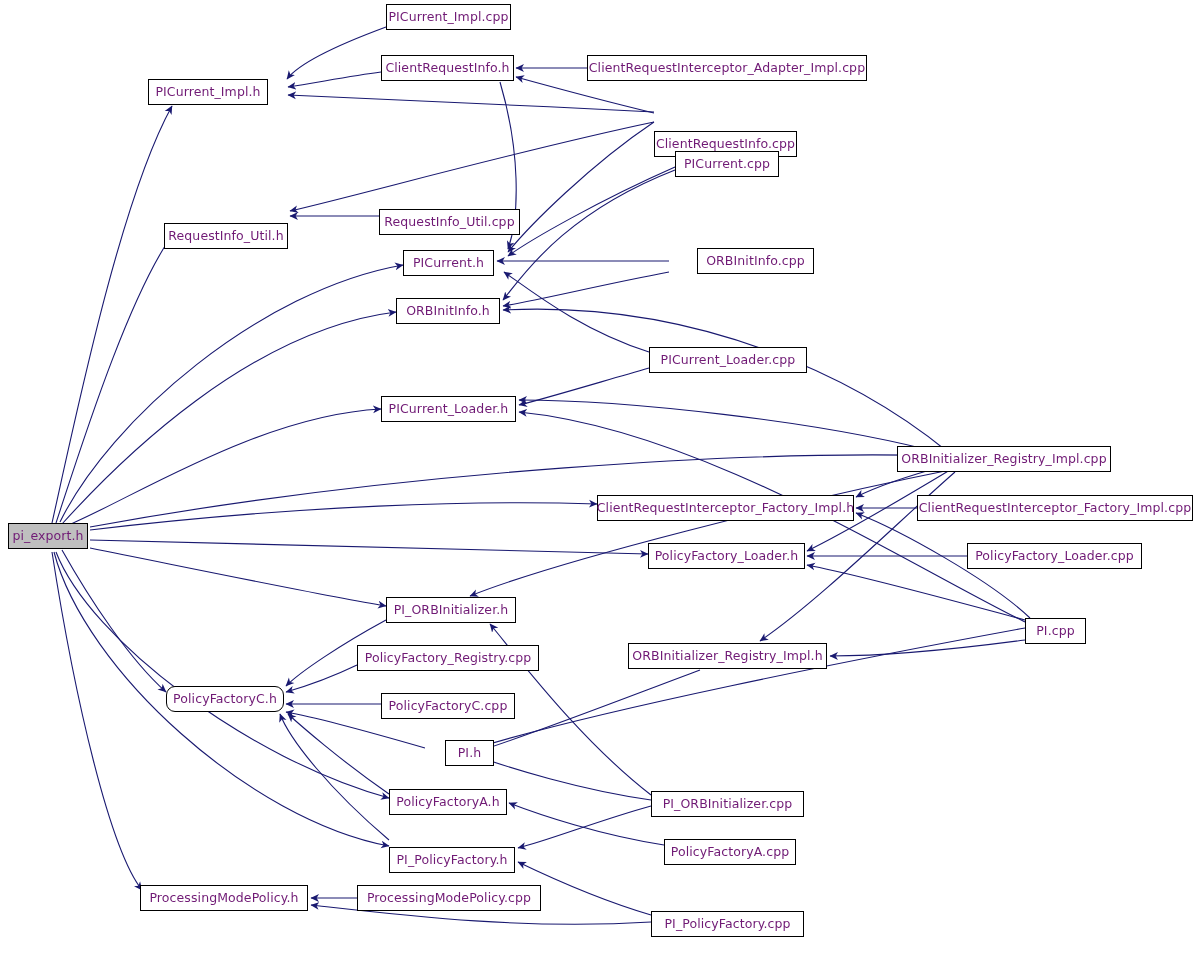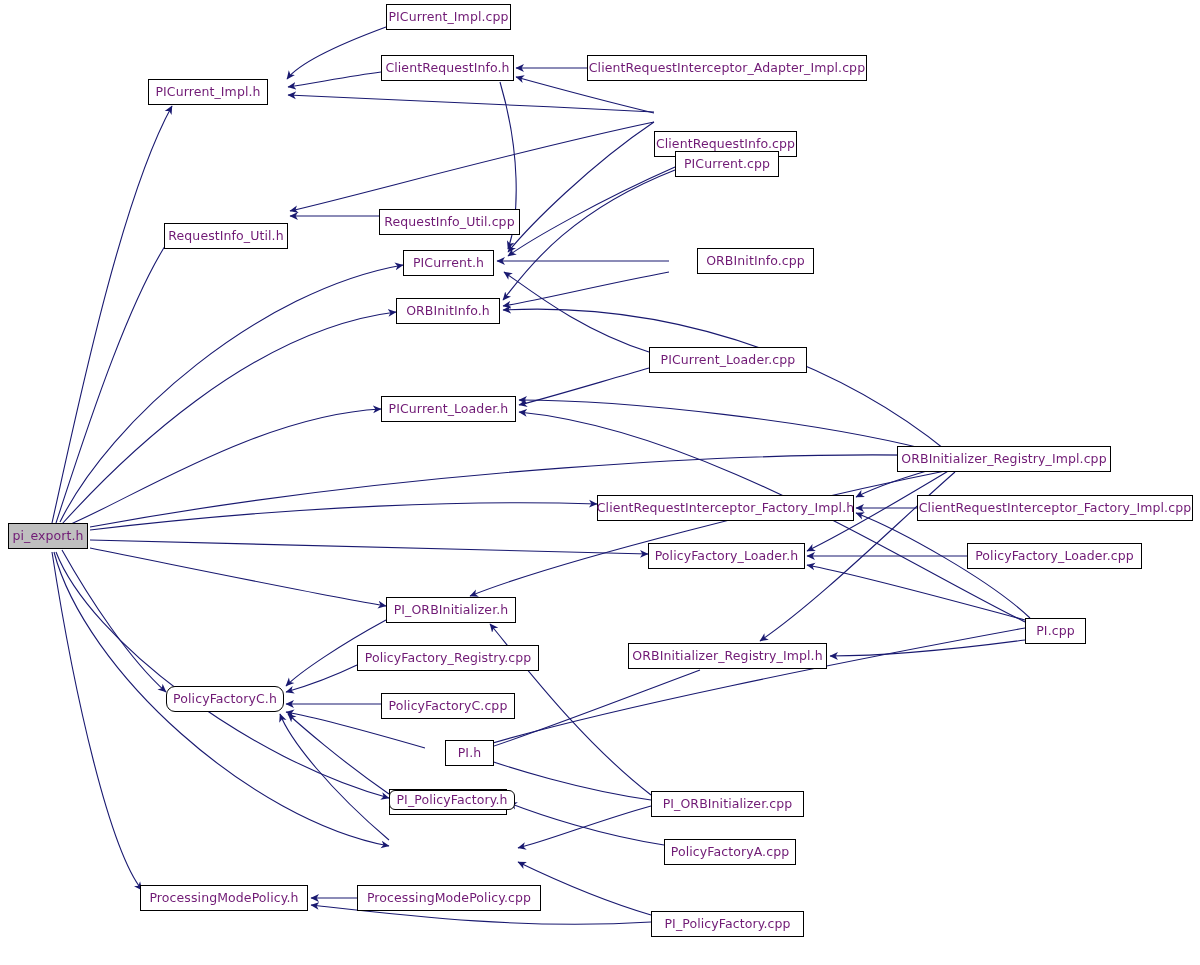--- a/index.html
+++ b/index.html
@@ -198,21 +198,21 @@
       </div>
       <div class="node" style="left: 425px; top: 740px; width: 49px; height: 26px; margin-left: 20px;">
         <span>PI.h</span>
       </div>
       <div class="node" style="left: 389px; top: 789px; width: 118px; height: 26px;">
         <span>PolicyFactoryA.h</span>
       </div>
       <div class="node" style="left: 651px; top: 791px; width: 153px; height: 26px;">
         <span>PI_ORBInitializer.cpp</span>
       </div>
-      <div class="node" style="left: 389px; top: 790px; width: 126px; height: 20px; border-radius: 6px;">
+      <div class="node" style="left: 389px; top: 847px; width: 126px; height: 26px;">
         <span>PI_PolicyFactory.h</span>
       </div>
       <div class="node" style="left: 664px; top: 839px; width: 132px; height: 26px;">
         <span>PolicyFactoryA.cpp</span>
       </div>
       <div class="node" style="left: 140px; top: 885px; width: 168px; height: 26px;">
         <span>ProcessingModePolicy.h</span>
       </div>
       <div class="node" style="left: 357px; top: 885px; width: 184px; height: 26px;">
         <span>ProcessingModePolicy.cpp</span>

